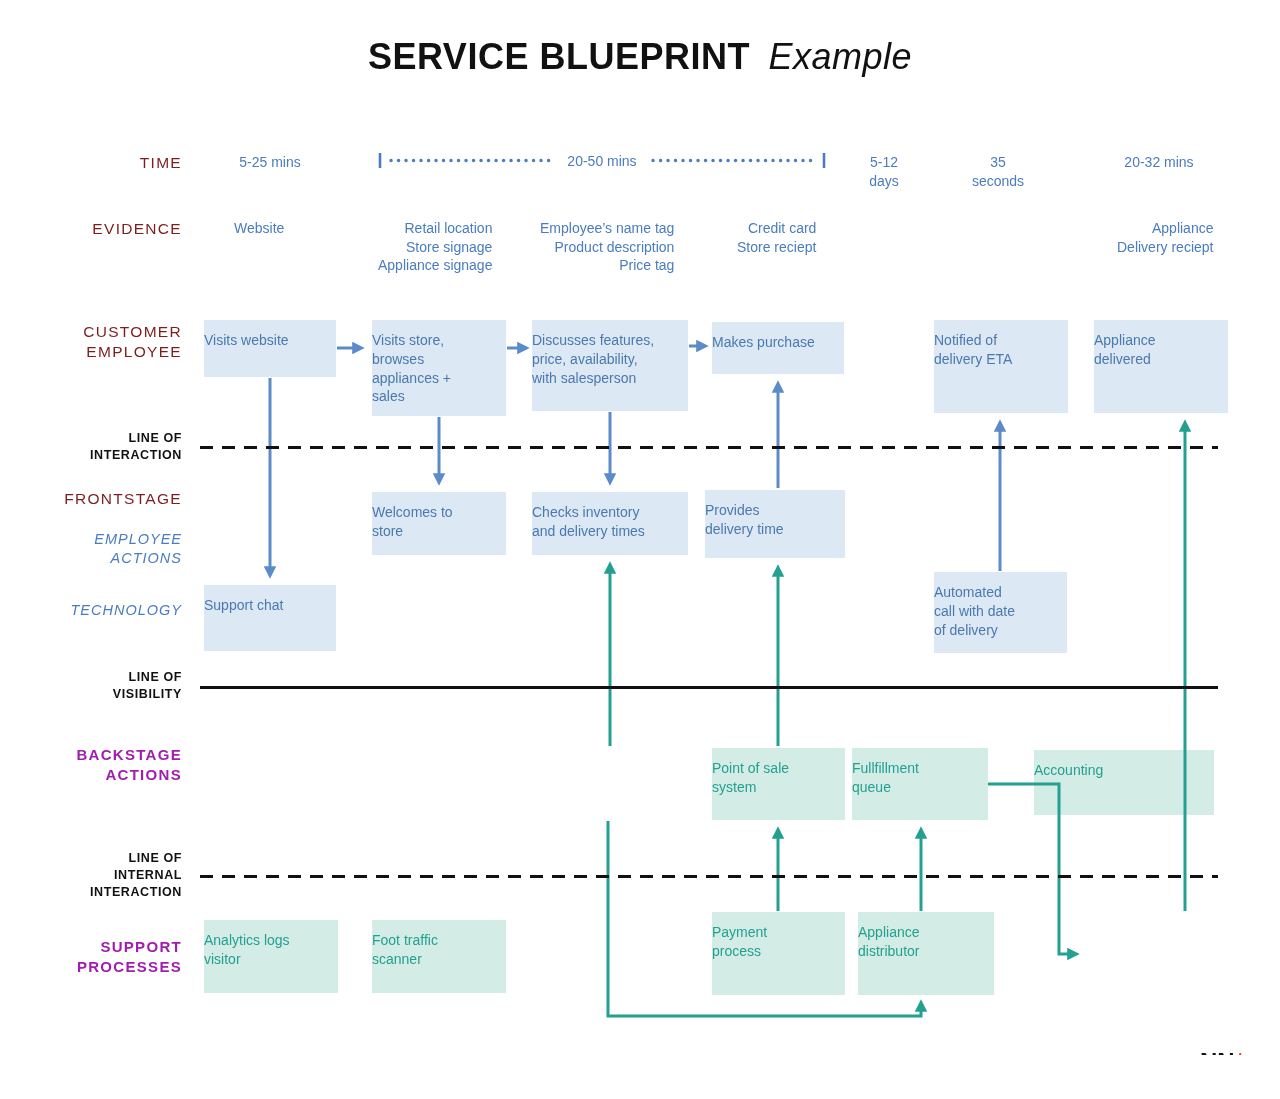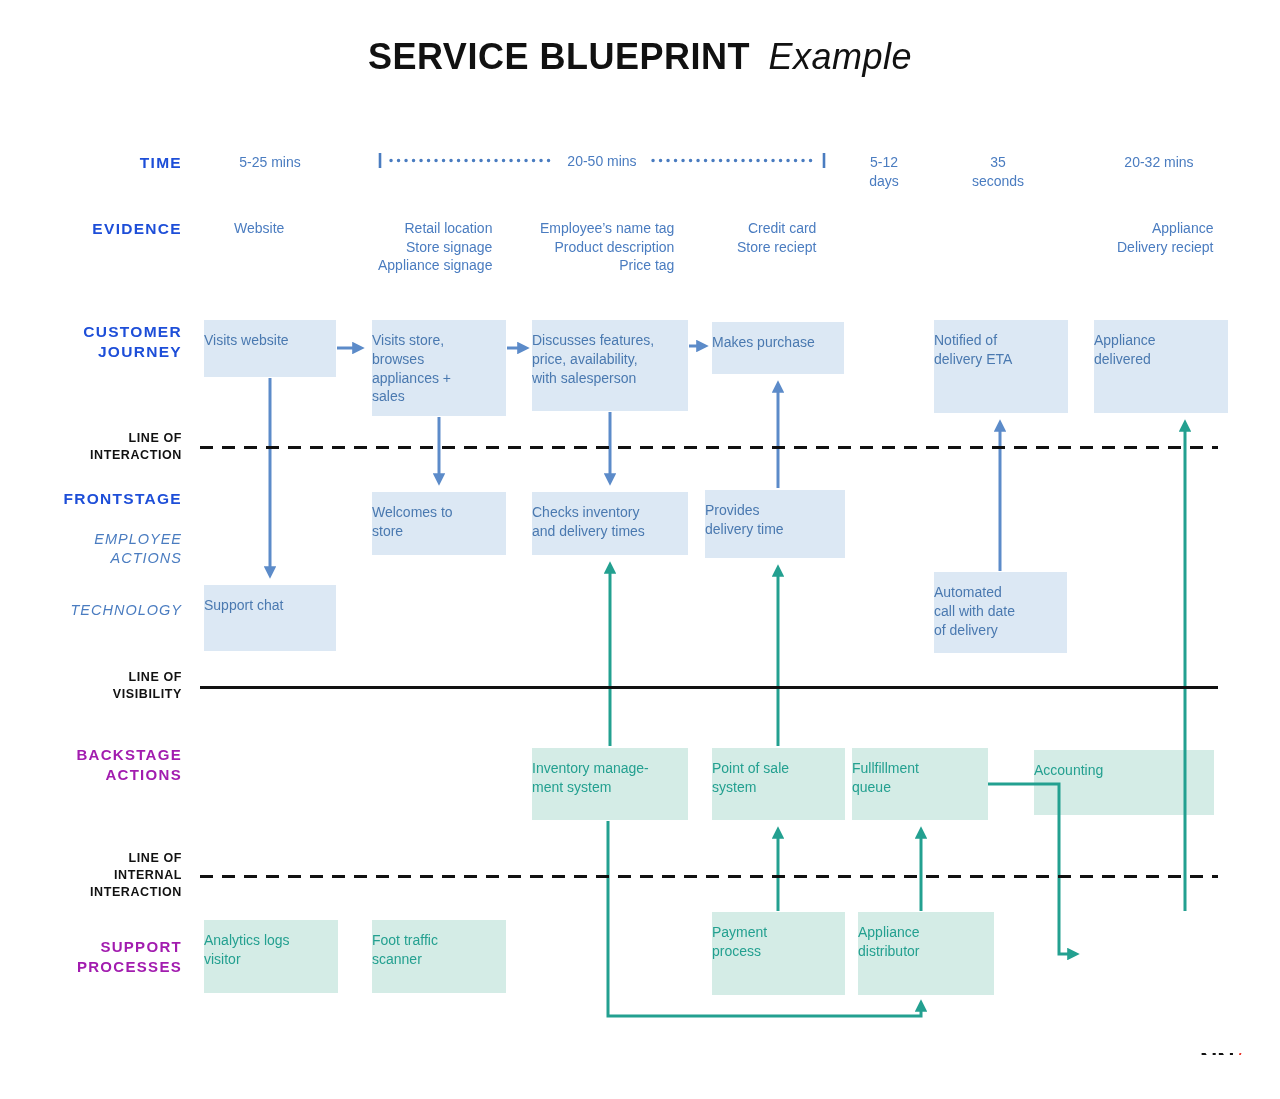--- a/index.html
+++ b/index.html
@@ -5,21 +5,21 @@
   * { margin:0; padding:0; box-sizing:border-box; }
   html,body { background:#ffffff; }
   body { font-family:"Liberation Sans", sans-serif; }
   .canvas { position:relative; width:1280px; height:1055px; background:#ffffff; overflow:hidden; }
 
   .title { position:absolute; top:36px; left:0; width:100%; text-align:center; color:#111111; font-size:36px; letter-spacing:0.5px; }
   .title-main { font-weight:800; }
   .title-accent { font-style:italic; font-weight:400; margin-left:8px; }
 
   .row-label { position:absolute; left:14px; width:168px; text-align:right; white-space:pre-line; line-height:1.3; z-index:4; }
-  .row-label.blue { color:#1d4ed8; font-weight:700; font-size:15.5px; letter-spacing:1.3px; }
+  .row-label.blue { color:#7f1d1d; font-weight:400; font-size:15.5px; letter-spacing:1.3px; }
   .row-label.blue-italic { color:#4a7cc0; font-style:italic; font-weight:400; font-size:14.5px; letter-spacing:1px; }
   .row-label.teal { color:#a21caf; font-weight:700; font-size:15px; letter-spacing:1.3px; }
   .row-label.black { color:#111111; font-weight:700; font-size:12.5px; letter-spacing:0.6px; line-height:1.35; }
 
   .note { position:absolute; white-space:pre-line; font-size:14px; line-height:1.33; color:#4a7cc0; z-index:3;text-align:right; }
   .note.center { text-align:center; }
 
   .box { position:absolute; padding:11px 0; font-size:14px; line-height:1.34; white-space:pre-line; z-index:2; }
   .box.blue { background:#dce8f4; color:#4a79b0; }
   .box.teal { background:#d4ece6; color:#23a090; }
@@ -40,21 +40,21 @@
 <div class="canvas">
 
   <div class="title">
     <span class="title-main">SERVICE BLUEPRINT</span>
     <span class="title-accent">Example</span>
   </div>
 
   <div class="row-label blue" style="top:153px">TIME</div>
   <div class="row-label blue" style="top:219px">EVIDENCE</div>
   <div class="row-label blue" style="top:322px">CUSTOMER
-JOURNEY</div>
+EMPLOYEE</div>
   <div class="row-label black" style="top:430px">LINE OF
 INTERACTION</div>
   <div class="row-label blue" style="top:489px">FRONTSTAGE</div>
   <div class="row-label blue-italic" style="top:530px">EMPLOYEE
 ACTIONS</div>
   <div class="row-label blue-italic" style="top:601px">TECHNOLOGY</div>
   <div class="row-label black" style="top:669px">LINE OF
 VISIBILITY</div>
   <div class="row-label teal" style="top:745px">BACKSTAGE
 ACTIONS</div>
@@ -102,22 +102,20 @@
 store</div>
   <div class="box blue" style="left:532px;top:492px;width:156px;height:63px">Checks inventory
 and delivery times</div>
   <div class="box blue" style="left:705px;top:490px;width:140px;height:68px">Provides
 delivery time</div>
   <div class="box blue" style="left:204px;top:585px;width:132px;height:66px">Support chat</div>
   <div class="box blue" style="left:934px;top:572px;width:133px;height:81px">Automated
 call with date
 of delivery</div>
 
-  <div class="box teal" style="left:532px;top:748px;width:156px;height:72px">Inventory manage-
-ment system</div>
   <div class="box teal" style="left:712px;top:748px;width:133px;height:72px">Point of sale
 system</div>
   <div class="box teal" style="left:852px;top:748px;width:136px;height:72px">Fullfillment
 queue</div>
   <div class="box teal" style="left:1034px;top:750px;width:180px;height:65px">Accounting</div>
 
   <div class="box teal" style="left:204px;top:920px;width:134px;height:73px">Analytics logs
 visitor</div>
   <div class="box teal" style="left:712px;top:912px;width:133px;height:83px">Payment
 process</div>

